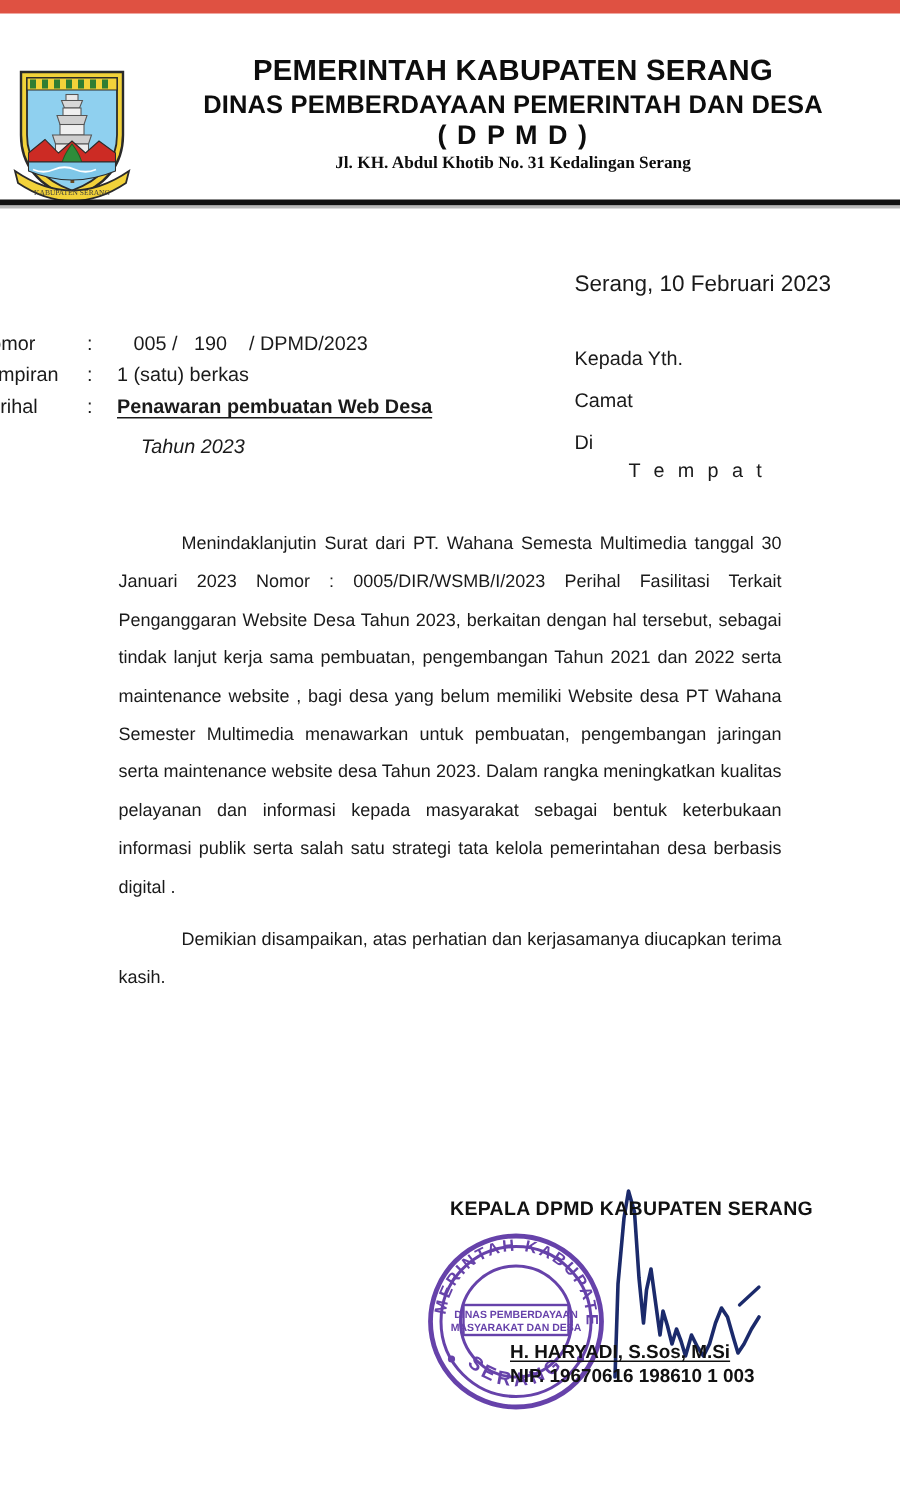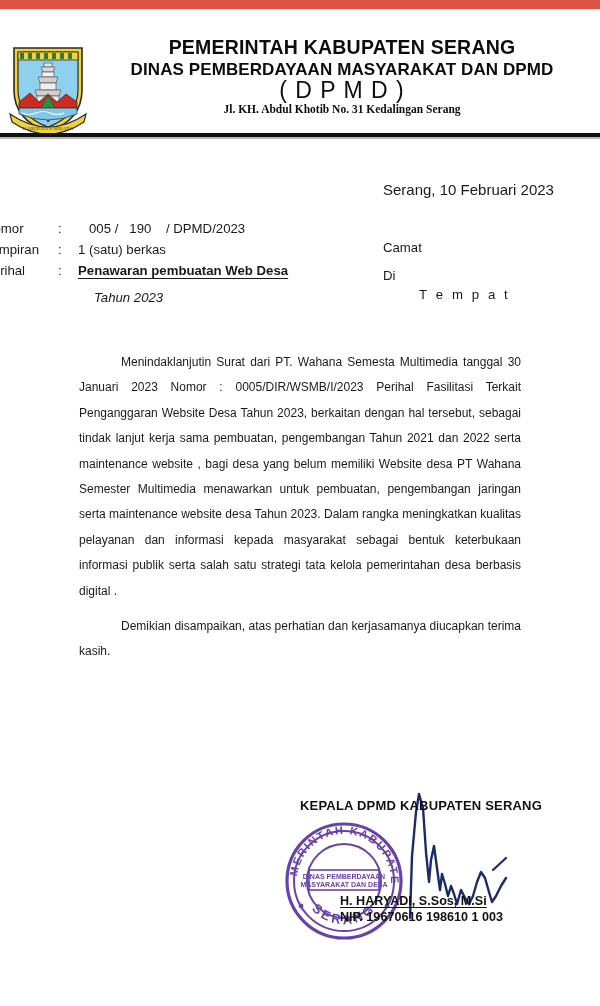--- a/index.html
+++ b/index.html
@@ -60,22 +60,22 @@
     white-space: nowrap;
   }
   .head-l2 {
     font-size: 17px;
     font-weight: bold;
     letter-spacing: 0.1px;
     line-height: 21px;
     white-space: nowrap;
   }
   .head-l3 {
-    font-size: 23px;
-    font-weight: normal;
+    font-size: 18px;
+    font-weight: bold;
     line-height: 21px;
     letter-spacing: 1px;
     text-align: center;
   }
   .head-l4 {
     font-family: "Liberation Serif", serif;
     font-size: 11.5px;
     font-weight: bold;
     line-height: 14px;
     margin-top: 1px;
@@ -269,21 +269,21 @@
 
       <path d="M13 70 L71 70 L71 76 Q42 88 13 76 Z" fill="#7fc7e8" stroke="#2a2a2a" stroke-width="0.7"></path>
       <path d="M16 75 q7 3 14 0 q7 -3 14 0 q7 3 14 0" fill="none" stroke="#ffffff" stroke-width="1.2"></path>
 
       <path d="M4 76 Q42 102 80 76 L78 84 Q42 108 6 84 Z" fill="#f2d23a" stroke="#2a2a2a" stroke-width="1.2"></path>
       <text x="42" y="92" font-size="5" text-anchor="middle" fill="#3a3a3a" font-family="Liberation Serif, serif">KABUPATEN SERANG</text>
     </svg>
 
     <div class="head-text">
       <div class="head-l1">PEMERINTAH KABUPATEN SERANG</div>
-      <div class="head-l2">DINAS PEMBERDAYAAN  MASYARAKAT  DAN  DPMD</div>
+      <div class="head-l2">DINAS PEMBERDAYAAN  PEMERINTAH  DAN  DESA</div>
       <div class="head-l3">( D P M D )</div>
       <div class="head-l4">Jl. KH. Abdul Khotib No. 31 Kedalingan Serang</div>
     </div>
   </div>
 
   <div class="rule"></div>
   <div class="rule-shadow"></div>
 
   <div class="date-line">Serang,  10 Februari 2023</div>
 
@@ -300,20 +300,21 @@
     </div>
     <div class="ref-row subject">
       <span class="ref-label">Perihal</span>
       <span class="ref-colon">:</span>
       <span class="subject-text">Penawaran pembuatan Web Desa</span>
     </div>
   </div>
   <div class="subject-year">Tahun 2023</div>
 
   <div class="addressee">
+    <div>Kepada Yth.</div>
     <div class="addr-gap"></div>
     <div>Camat</div>
     <div class="addr-gap"></div>
     <div>Di</div>
     <div class="addr-tempat">T e m p a t</div>
   </div>
 
   <div class="body-text">
     <p>Menindaklanjutin Surat dari PT. Wahana Semesta Multimedia tanggal 30 Januari    2023 Nomor :  0005/DIR/WSMB/I/2023 Perihal Fasilitasi Terkait Penganggaran Website Desa Tahun 2023, berkaitan dengan hal tersebut, sebagai tindak lanjut kerja sama  pembuatan, pengembangan Tahun 2021 dan 2022 serta maintenance  website  , bagi desa yang belum memiliki Website desa PT Wahana Semester Multimedia menawarkan untuk pembuatan,  pengembangan jaringan serta maintenance website desa   Tahun 2023. Dalam rangka meningkatkan kualitas pelayanan dan informasi kepada masyarakat sebagai bentuk keterbukaan informasi publik serta salah satu strategi tata kelola pemerintahan desa berbasis digital .</p>
     <p>Demikian disampaikan, atas perhatian dan kerjasamanya diucapkan terima kasih.</p>

